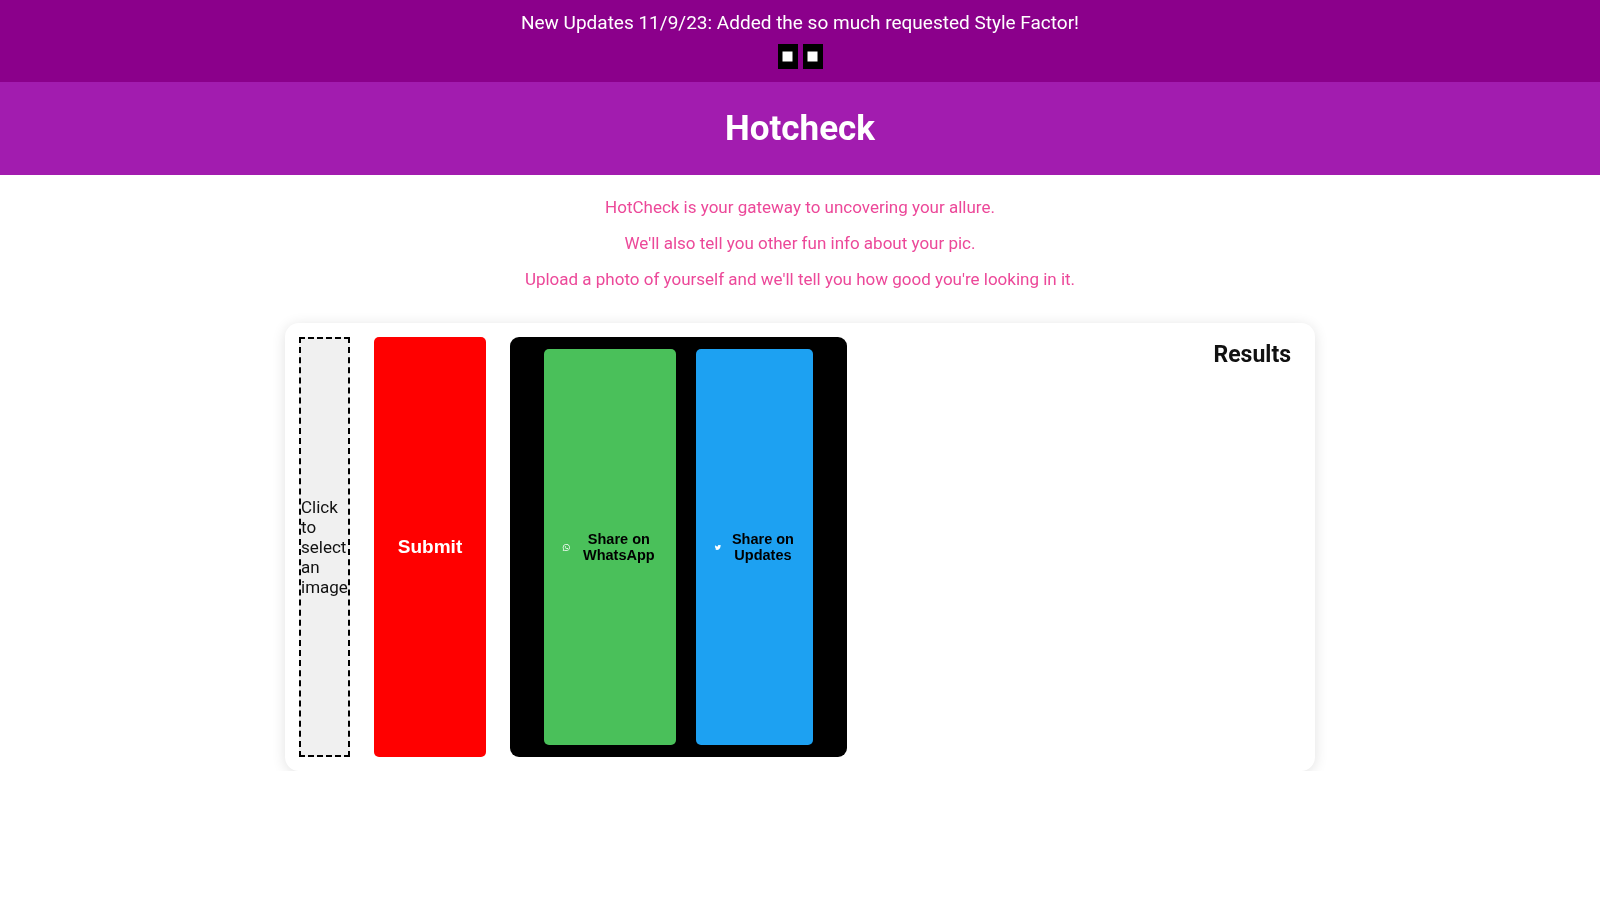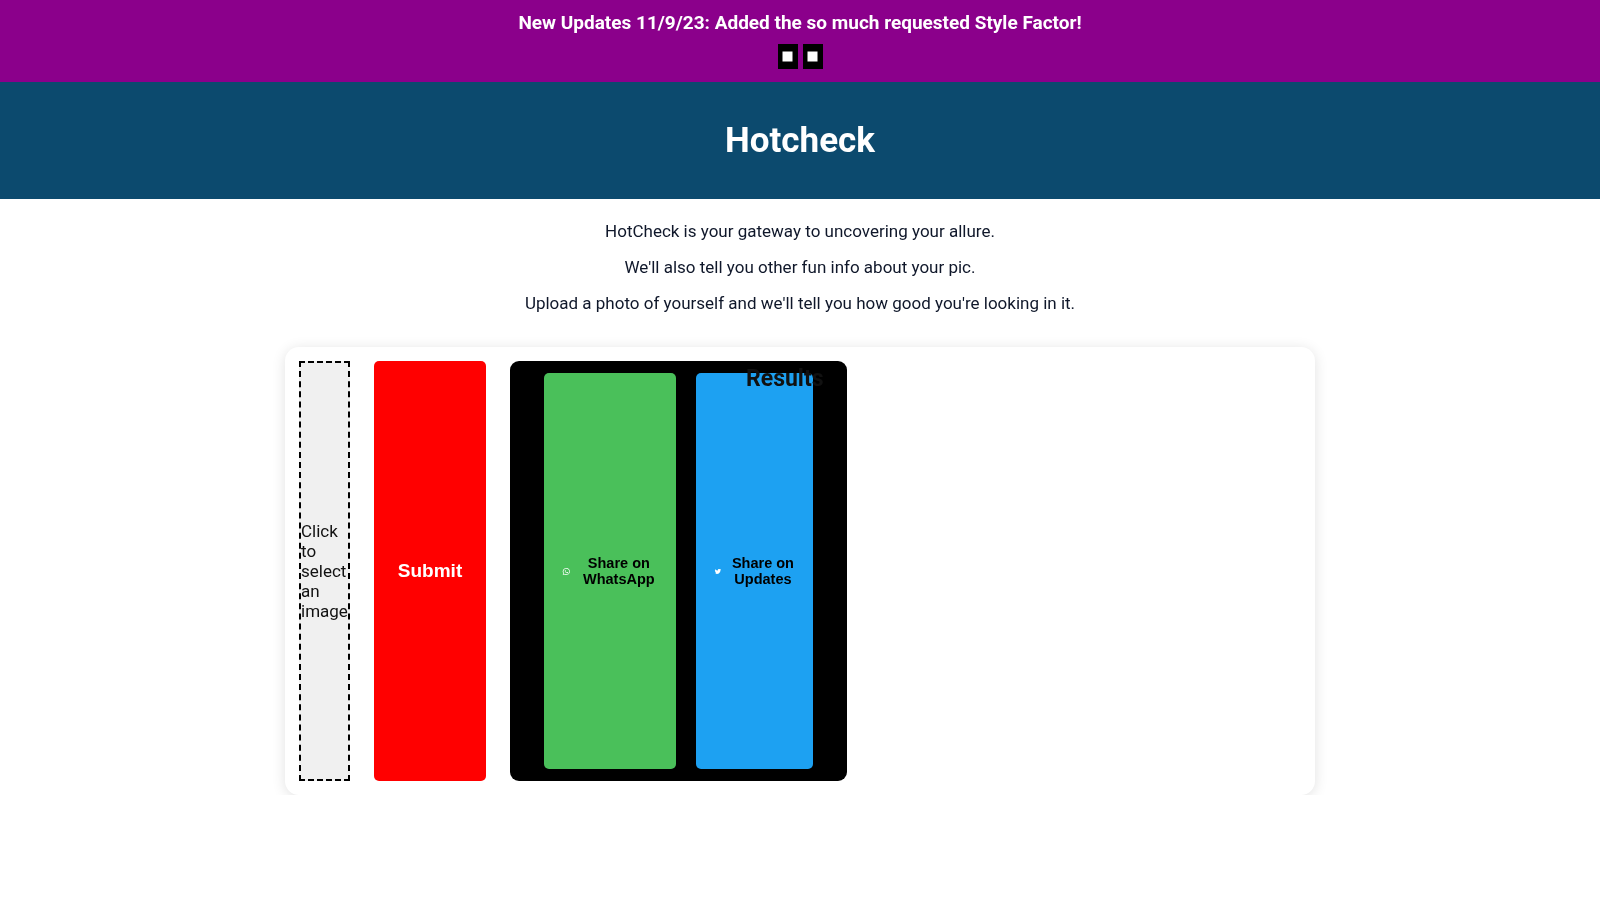--- a/index.html
+++ b/index.html
@@ -12,57 +12,57 @@
       background: #ffffff;
       width: 1600px;
     }
     .top-banner {
       background: #8b008b;
       color: #ffffff;
       text-align: center;
       padding: 3px 0;
     }
     .banner-text {
-      font-weight: 700;
+      font-weight: 400;
       font-size: 19px;
       padding: 8px 0 10px 0;
     }
     .social-icons {
       display: flex;
       justify-content: center;
       gap: 5px;
       padding-bottom: 10px;
     }
     .social-icon-box {
       width: 20px;
       height: 25px;
       background: #000000;
       display: flex;
       align-items: center;
       justify-content: center;
       color: #ffffff;
       font-size: 10px;
     }
     .title-bar {
-      background: #0c4a6e;
+      background: #a21caf;
       color: #ffffff;
       text-align: center;
-      padding: 38px 0;
+      padding: 26px 0;
     }
     .app-title {
       font-size: 35px;
       font-weight: 700;
     }
     .intro {
       text-align: center;
       padding: 22px 20px 18px 20px;
     }
     .intro p {
       font-size: 17px;
-      color: #0f172a;
+      color: #ec4899;
       margin-bottom: 16px;
     }
     .main-panel {
       width: 1030px;
       margin: 0 auto;
       background: #ffffff;
       border-radius: 14px;
       box-shadow: 0 2px 14px rgba(0,0,0,0.12);
       display: flex;
       padding: 14px;
@@ -126,21 +126,21 @@
     .icon-svg {
       width: 15px;
       height: 15px;
       fill: #ffffff;
     }
     .right-col {
       flex: 1;
       padding: 0 10px;
     }
     .results-title {
-      text-align: left;
+      text-align: right;
       font-size: 23px;
       font-weight: 700;
       color: #111111;
       margin-top: 4px;
     }
   </style>
 </head>
 <body>
 
 <div class="top-banner">

